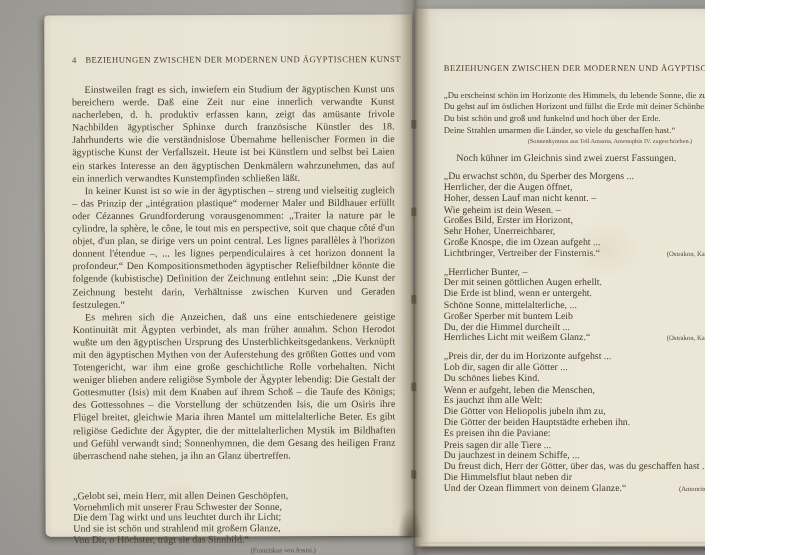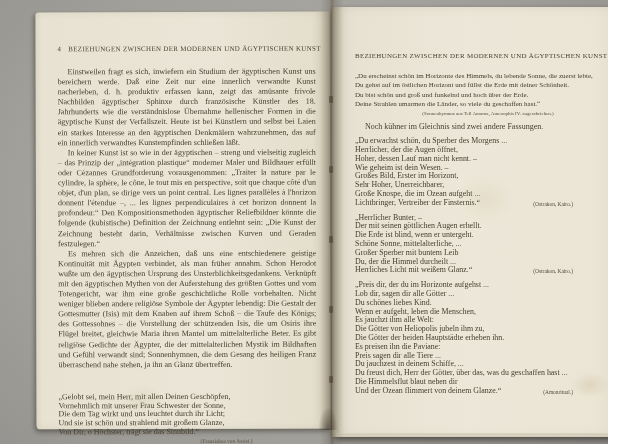--- a/index.html
+++ b/index.html
@@ -1,17 +1,17 @@
 <!DOCTYPE html>
 <html><head>
 <meta charset="utf-8">
 <style>
   html,body { margin:0; padding:0; }
   .stage {
-    position:relative; width:608px; height:444px; overflow:hidden;
+    position:relative; width:564px; height:444px; overflow:hidden;
     background: radial-gradient(ellipse at 50% 45%, #aeaca6 0%, #a6a49e 55%, #969490 100%);
     font-family:"Liberation Serif","DejaVu Serif",serif;
   }
   .page {
     position:absolute; color:#47402f;
     -webkit-font-smoothing:antialiased;
   }
   .page-left {
     left:36px; top:12px; width:294px; height:417px;
     background: linear-gradient(90deg, #ddd6c4 0%, #e7e2d2 2%, #eae5d6 60%, #e4decd 94%, #d9d2bf 100%);
@@ -119,21 +119,21 @@
       <div class="running-head">
         <span>BEZIEHUNGEN ZWISCHEN DER MODERNEN UND ÄGYPTISCHEN KUNST</span><span class="pgnum-r">5</span>
       </div>
 
       <div class="opening-poem">„Du erscheinst schön im Horizonte des Himmels, du lebende Sonne, die zuerst lebte,
 Du gehst auf im östlichen Horizont und füllst die Erde mit deiner Schönheit.
 Du bist schön und groß und funkelnd und hoch über der Erde.
 Deine Strahlen umarmen die Länder, so viele du geschaffen hast.“</div>
       <span class="attr-center">(Sonnenhymnus aus Tell Amarna, Amenophis IV. zugeschrieben.)</span>
 
-      <div class="transition">Noch kühner im Gleichnis sind zwei andere Fassungen.</div>
+      <div class="transition">Noch kühner im Gleichnis sind zwei zuerst Fassungen.</div>
 
       <div class="poem-block">
         <div class="poem">„Du erwachst schön, du Sperber des Morgens ...
 Herrlicher, der die Augen öffnet,
 Hoher, dessen Lauf man nicht kennt. –
 Wie geheim ist dein Wesen. –
 Großes Bild, Erster im Horizont,
 Sehr Hoher, Unerreichbarer,
 Große Knospe, die im Ozean aufgeht ...
 Lichtbringer, Vertreiber der Finsternis.“</div>

